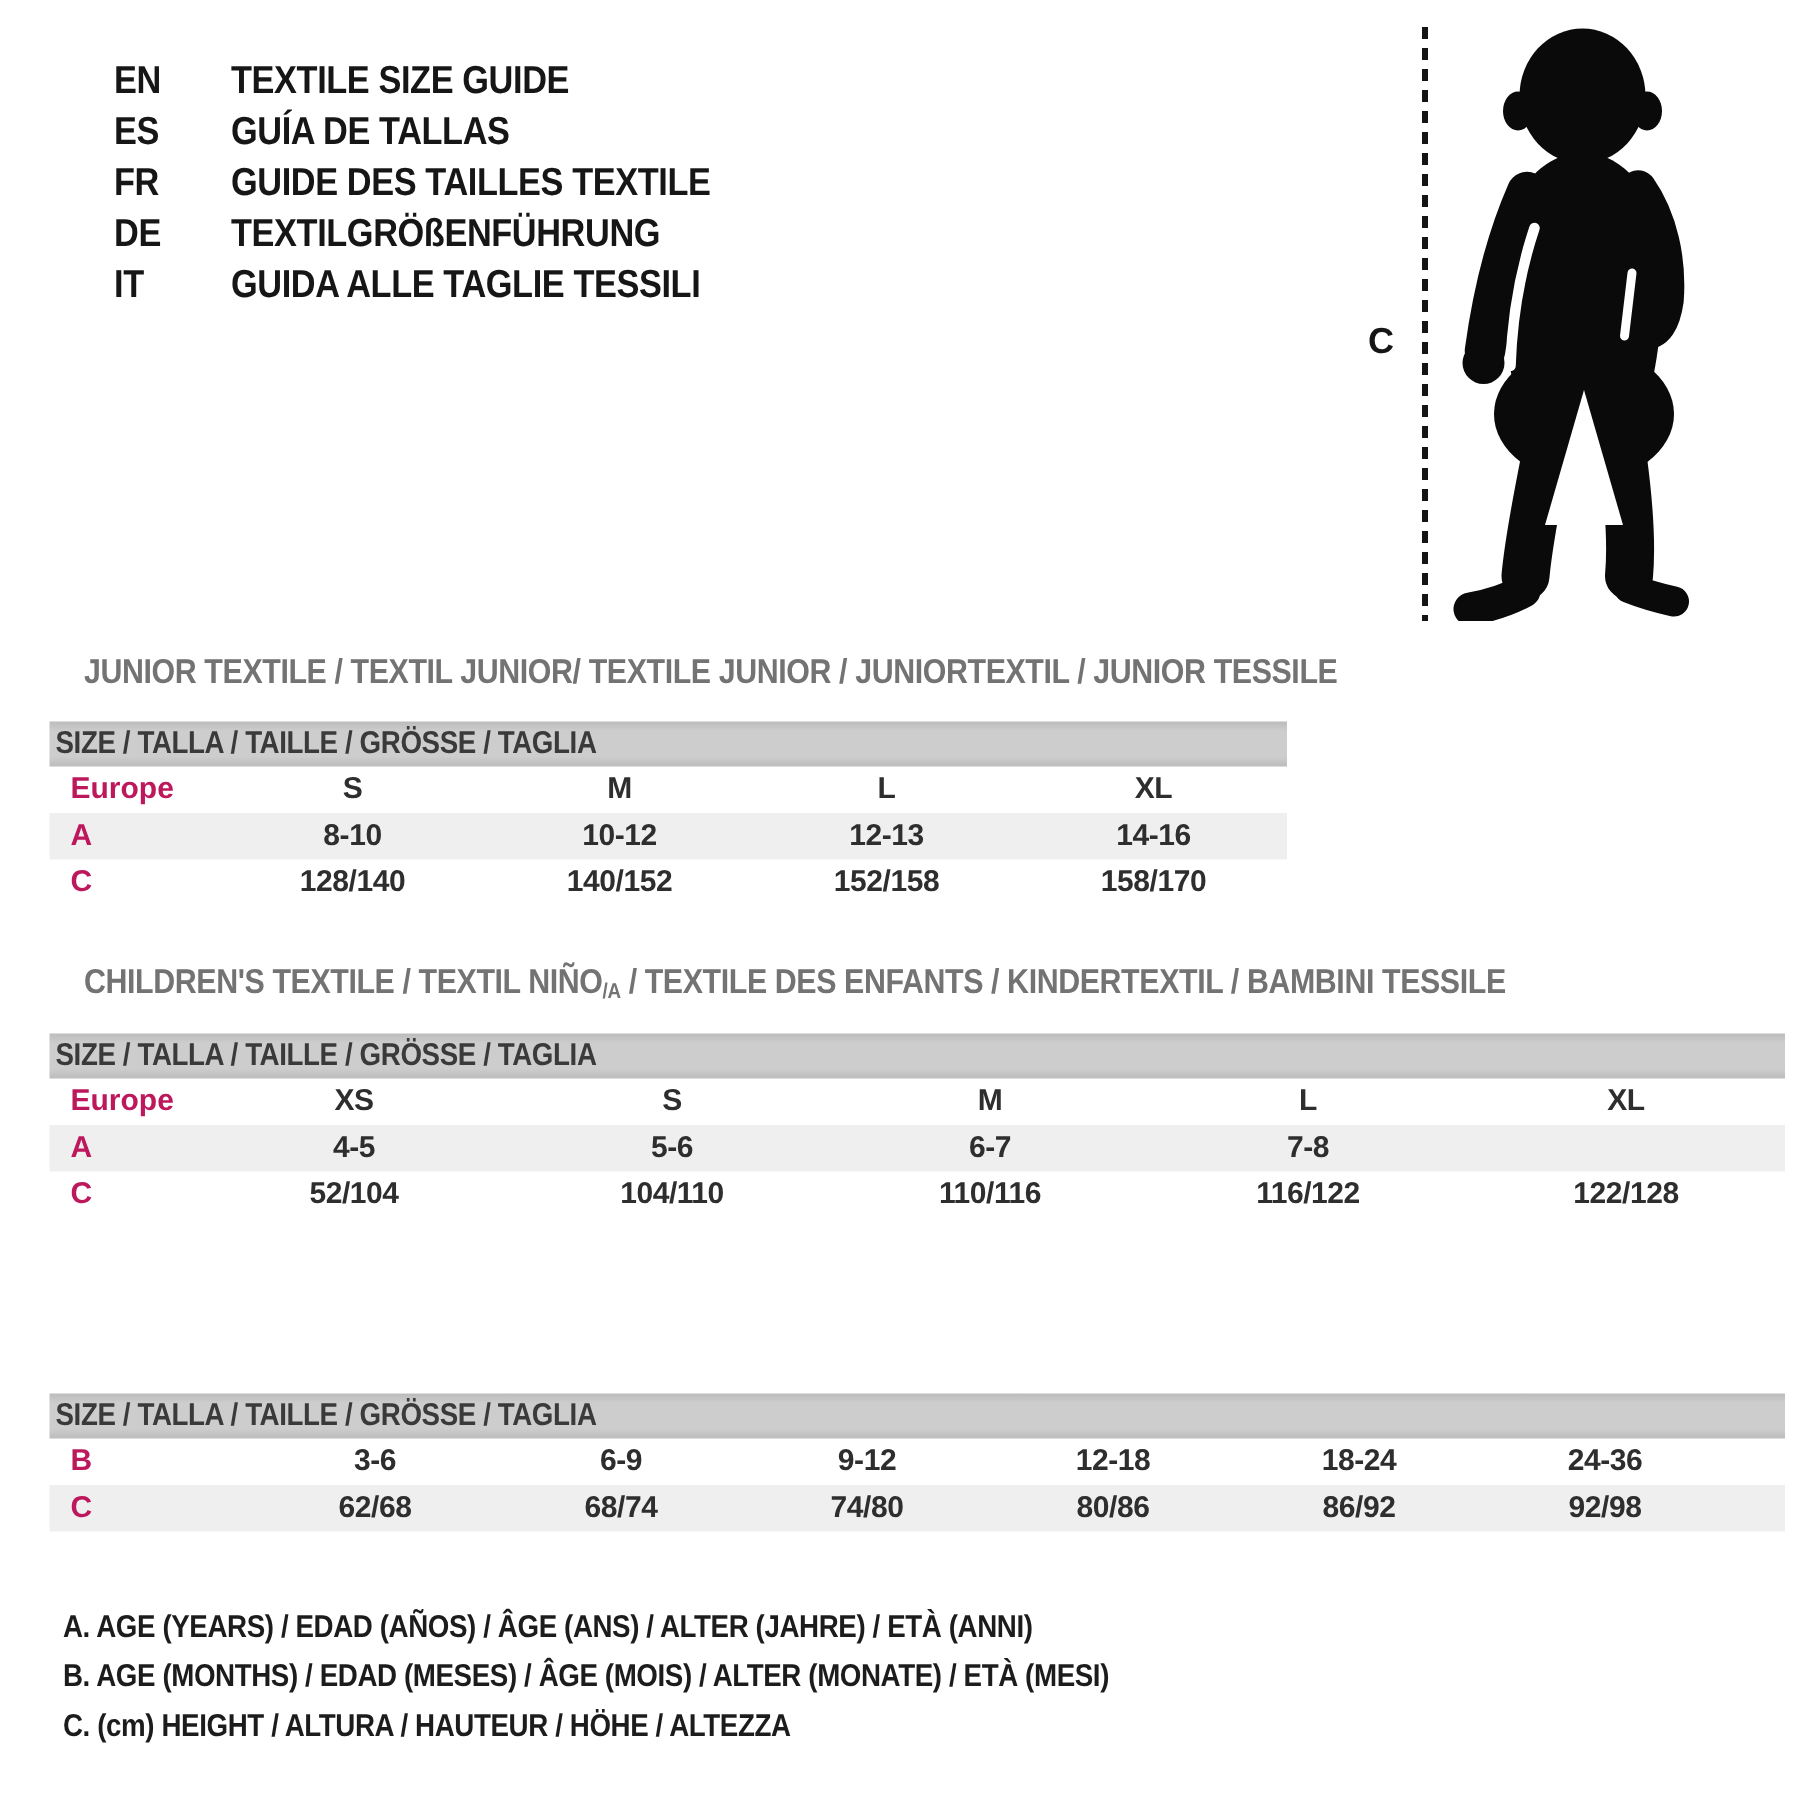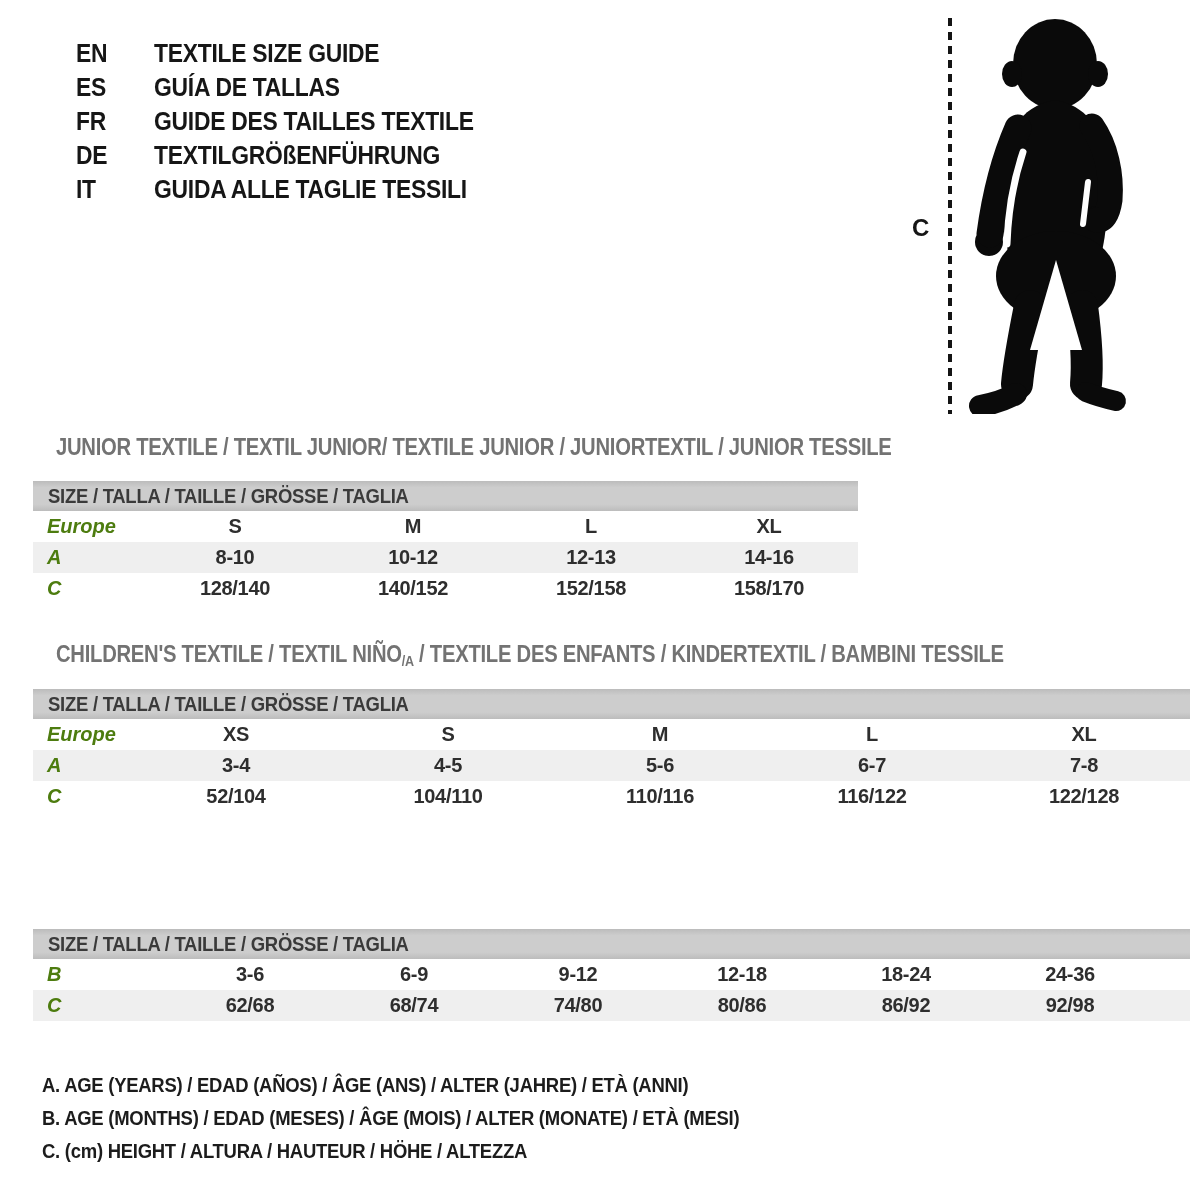--- a/index.html
+++ b/index.html
@@ -39,30 +39,29 @@
     position: absolute; left: 42px;
     font-size: 23px; font-weight: 700; color: #737373;
     line-height: 26px; white-space: nowrap; margin-left: 14px;
   }
   .sub-part { font-size: 0.62em; vertical-align: -0.25em; }
   
   .table { position: absolute; left: 33px; }
   .size-band {
     height: 30px; line-height: 30px;
     background: linear-gradient(#bcbcbc, #cdcdcd 22%, #cdcdcd 78%, #bcbcbc);
-    padding-left: 15px;
+    padding-left: 4px;
     font-size: 21px; font-weight: 700; color: #3a3a3a;
   }
   .trow { display: flex; height: 31px; line-height: 31px; }
   .trow.stripe { background: #efefef; }
   .tlabel {
     padding-left: 14px; text-align: left;
-    font-size: 20px; font-weight: 700; color: #4d7c0f;
+    font-size: 20px; font-weight: 700; color: #be185d;
     box-sizing: border-box;
-    font-style: italic;
   }
   .tcell {
     text-align: center;
     font-size: 20px; font-weight: 700; color: #2e2e2e;
     letter-spacing: -0.3px;
   }
   .junior  .tlabel { width: 113px; }
   .junior  .tcell  { width: 178px; }
   .childrenT .tlabel { width: 97px; }
   .childrenT .tcell  { width: 212px; }
@@ -171,21 +170,20 @@
     <div class="trow">
       <span class="tlabel">Europe</span>
       <span class="tcell">XS</span>
       <span class="tcell">S</span>
       <span class="tcell">M</span>
       <span class="tcell">L</span>
       <span class="tcell">XL</span>
     </div>
     <div class="trow stripe">
       <span class="tlabel">A</span>
-      <span class="tcell">3-4</span>
       <span class="tcell">4-5</span>
       <span class="tcell">5-6</span>
       <span class="tcell">6-7</span>
       <span class="tcell">7-8</span>
     </div>
     <div class="trow">
       <span class="tlabel">C</span>
       <span class="tcell">52/104</span>
       <span class="tcell">104/110</span>
       <span class="tcell">110/116</span>

